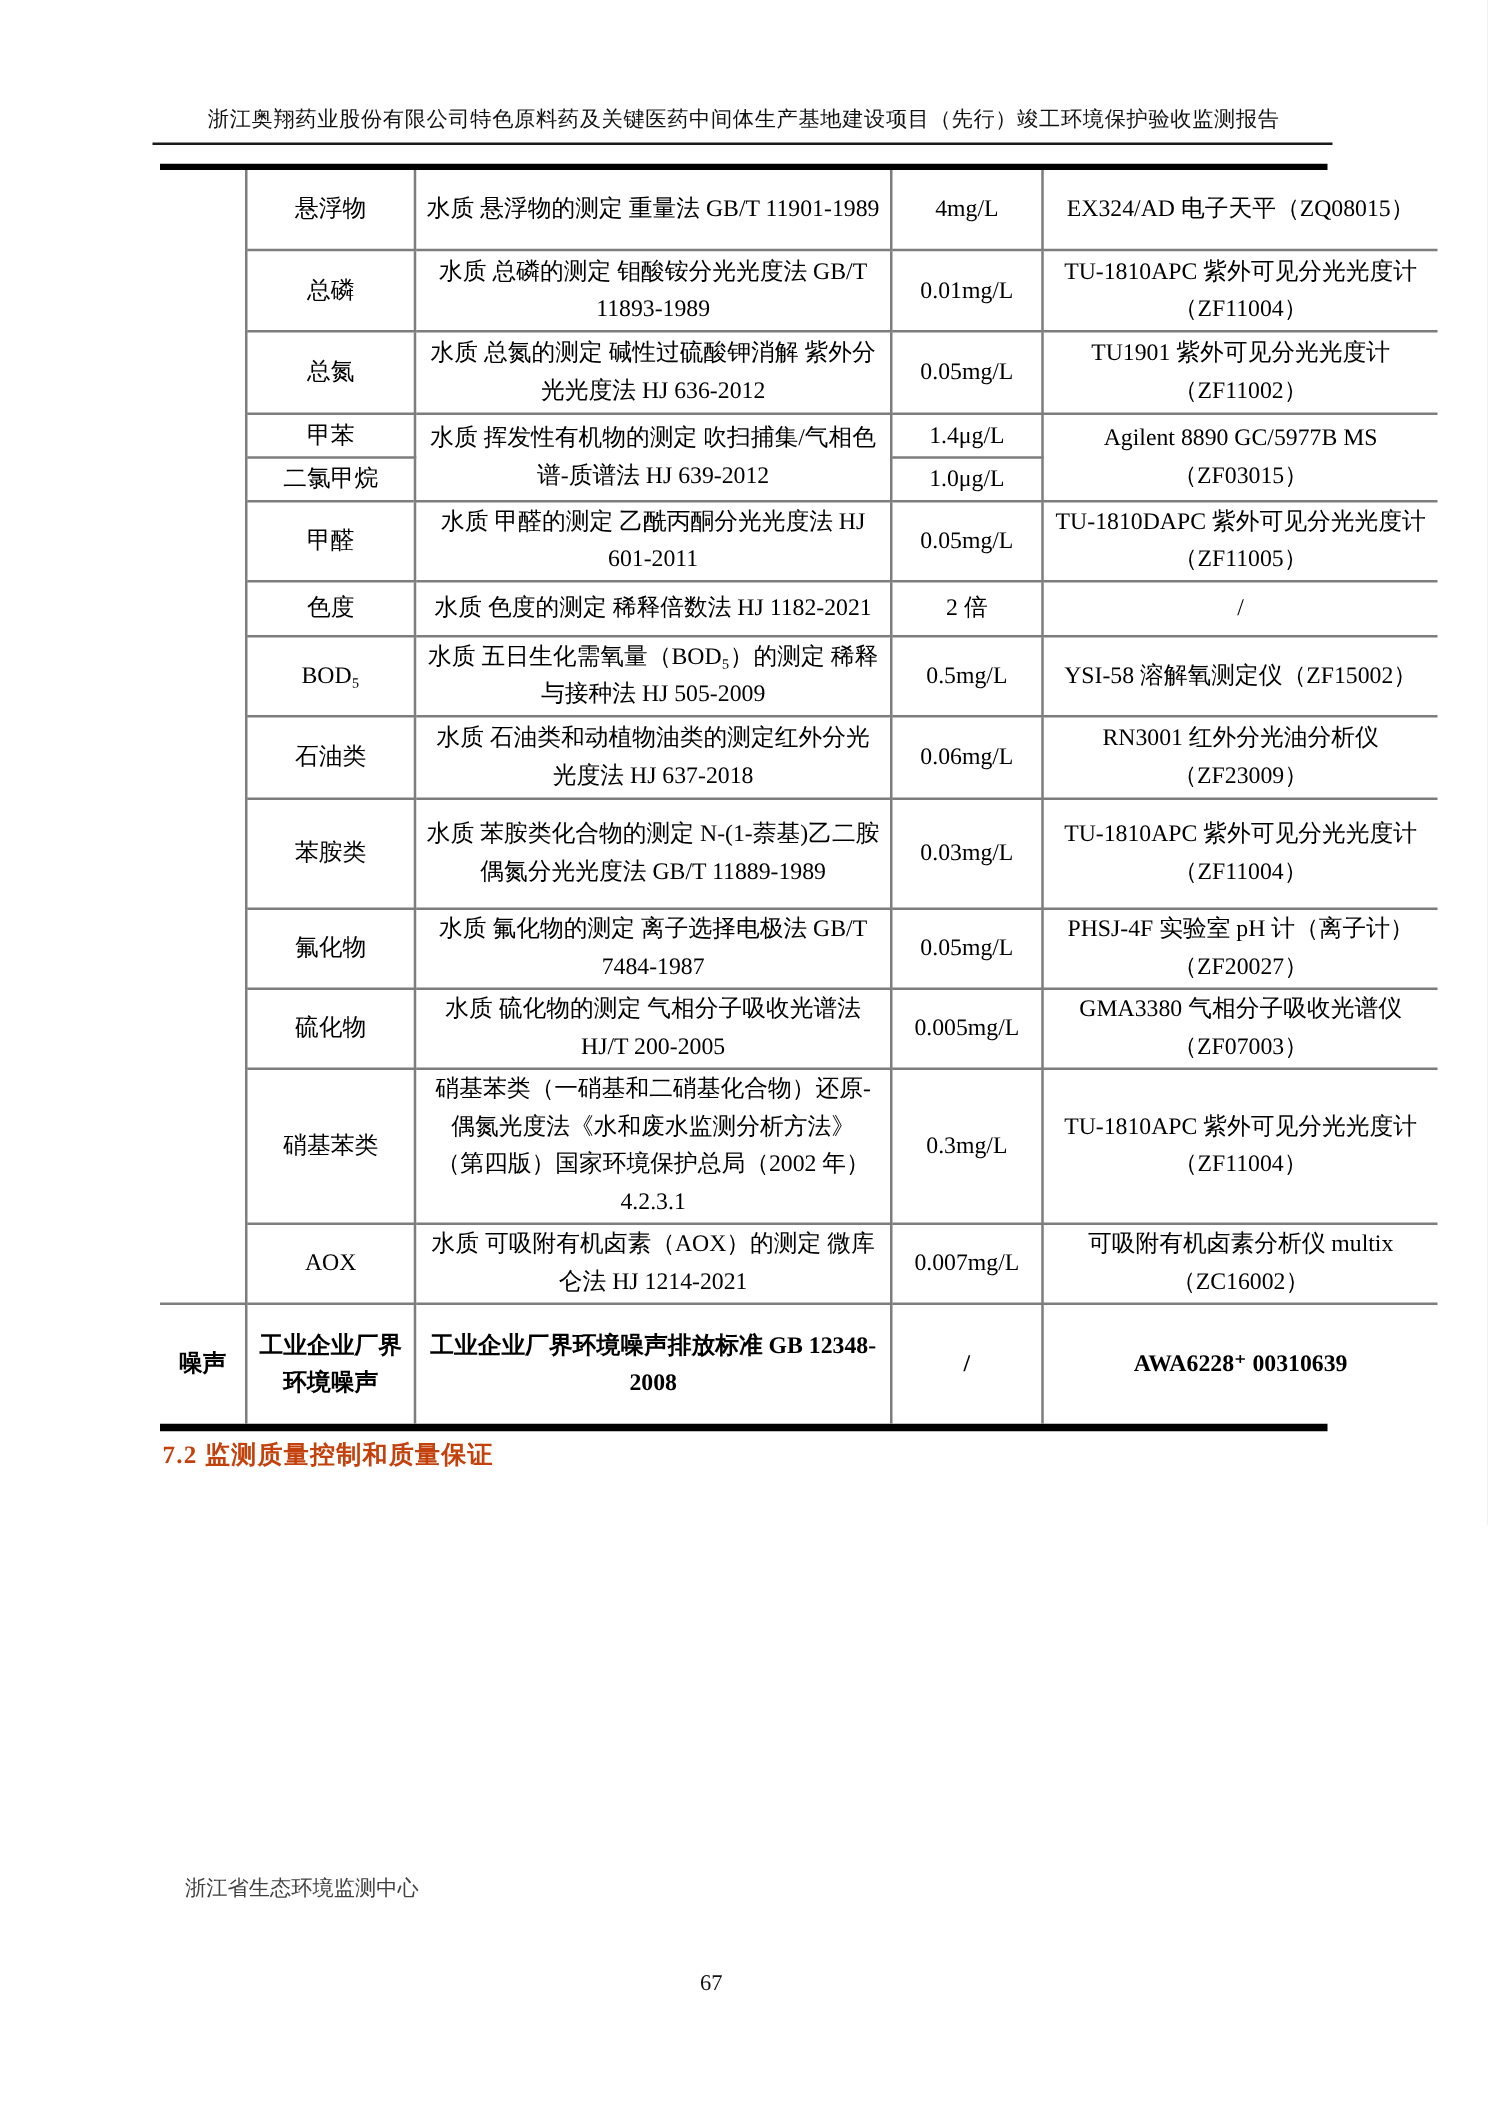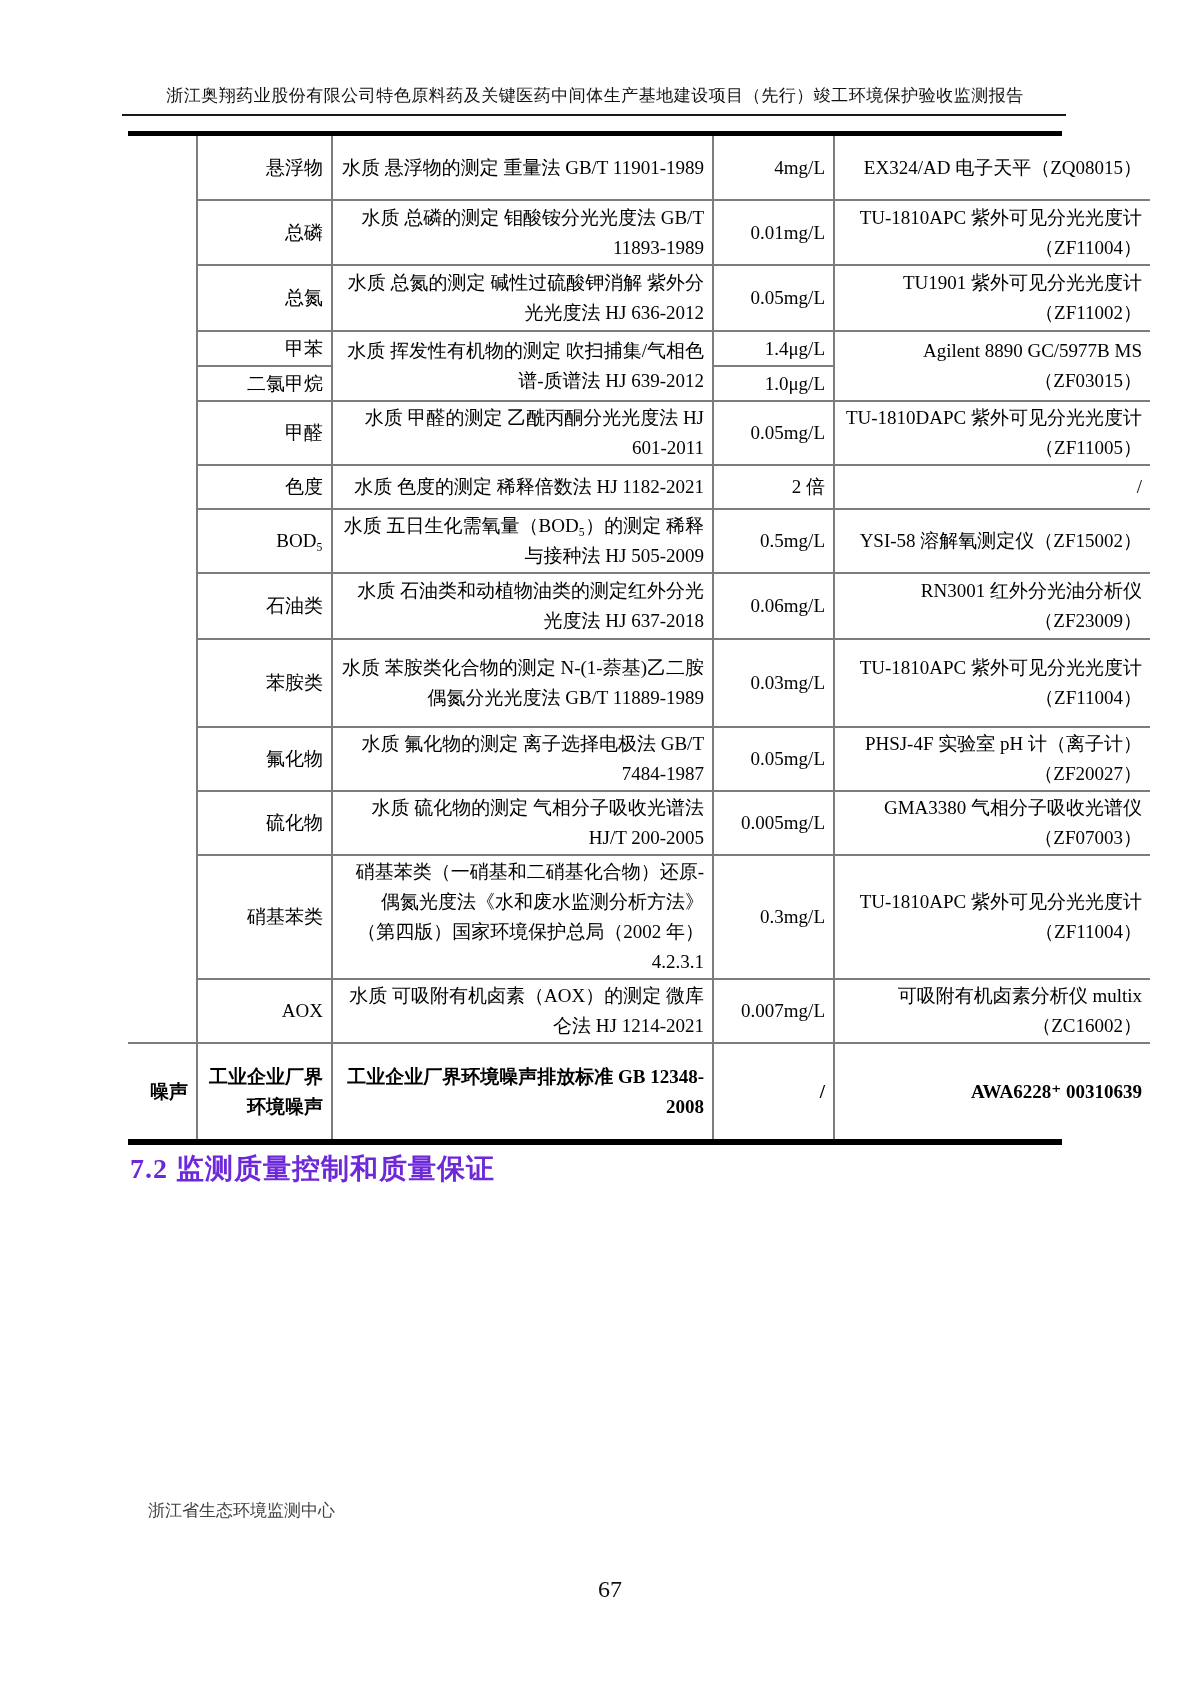--- a/index.html
+++ b/index.html
@@ -29,54 +29,54 @@
     border-top:5px solid #000;
     border-bottom:6px solid #000;
   }
   table.doc-table{
     border-collapse:collapse;table-layout:fixed;
     width:934px;
     font-size:19px;line-height:30px;
   }
   table.doc-table td{
     border:2px solid #7d7d7d;
-    text-align:right;vertical-align:middle;
+    text-align:center;vertical-align:middle;
     padding:1px 8px;
     word-break:break-word;
   }
   table.doc-table td:first-child{border-left:none;}
   table.doc-table td:last-child{border-right:none;}
   table.doc-table tr:first-child td{border-top:none;}
   table.doc-table tr:last-child td{border-bottom:none;}
   td.cat-col{width:52px;padding:1px 14px;}
   td.param-col{width:117px;padding:1px 12px;}
   td.method-col{width:363px;}
   td.limit-col{width:103px;}
   td.instr-col{width:299px;}
   
   .section-heading{
     position:absolute;top:1150px;left:130px;width:934px;
-    font-size:28px;font-weight:bold;color:#6d28d9;
+    font-size:20px;font-weight:bold;color:#c2410c;
     letter-spacing:1px;white-space:nowrap;
   }
   
   .body-paragraph{
     position:absolute;top:1206px;left:128px;width:934px;
     font-size:28px;line-height:59px;color:#000;
     text-align:justify;text-align-last:justify;
     text-indent:2em;letter-spacing:0.5px;
   }
   
   .footer-org{
     position:absolute;top:1499px;left:148px;
     font-size:17px;color:#404040;white-space:nowrap;
   }
   .footer-page{
     position:absolute;top:1576px;left:560px;width:100px;
-    text-align:center;font-size:24px;color:#111;
+    text-align:left;font-size:18px;color:#111;
   }
 </style>
 </head>
 <body>
 
 <div class="page">
 
   <div class="header-title">浙江奥翔药业股份有限公司特色原料药及关键医药中间体生产基地建设项目（先行）竣工环境保护验收监测报告</div>
   <div class="header-rule"></div>
 

